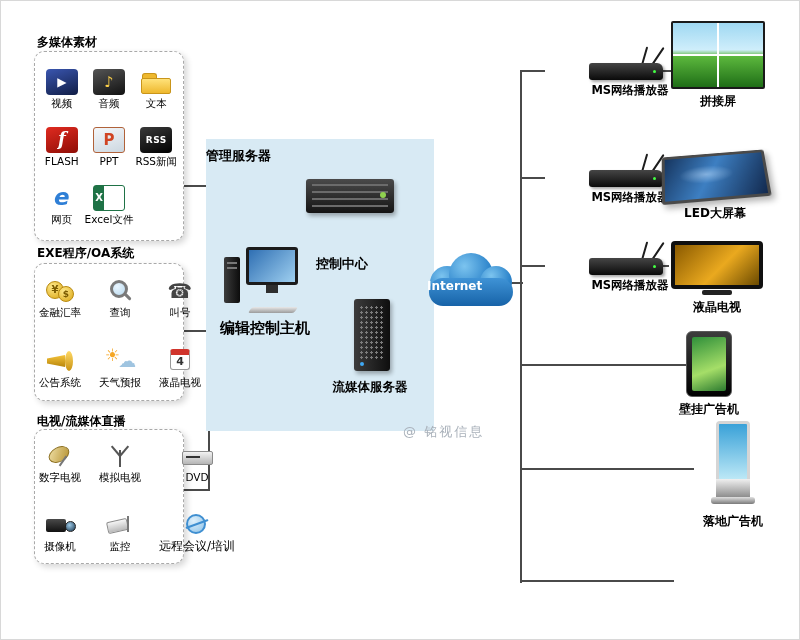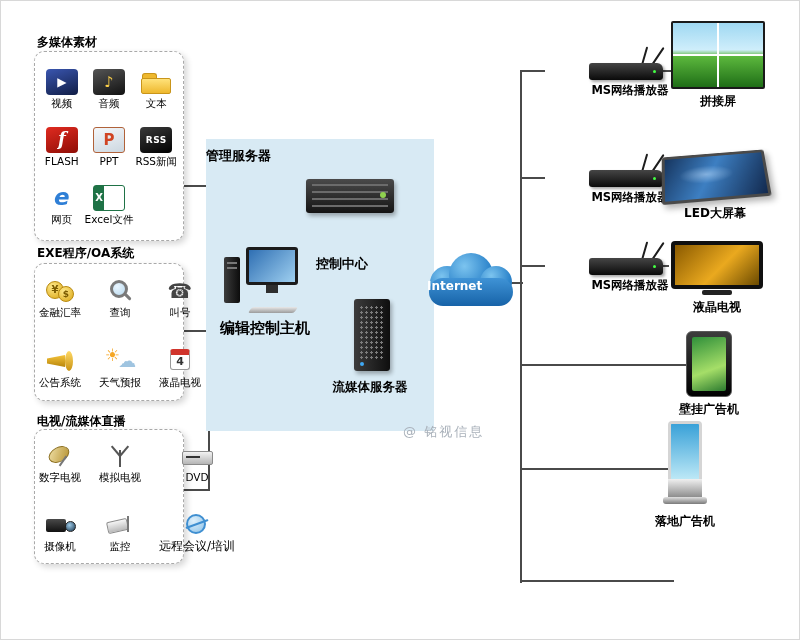--- a/index.html
+++ b/index.html
@@ -309,21 +309,21 @@
   <div class="device" style="left:666px;top:240px;width:100px">
     <div class="img-tv"></div>
     <div class="dev-lbl" style="margin-top:10px">液晶电视</div>
   </div>
 
   <div class="device" style="left:668px;top:330px;width:80px">
     <div class="img-wallmount"></div>
     <div class="dev-lbl">壁挂广告机</div>
   </div>
 
-  <div class="device" style="left:644px;top:420px;width:80px">
+  <div class="device" style="left:692px;top:420px;width:80px">
     <div class="img-floor">
       <div class="fscreen"></div>
       <div class="fbody"></div>
       <div class="fbase"></div>
     </div>
     <div class="dev-lbl">落地广告机</div>
   </div>
 
 
 </div>

